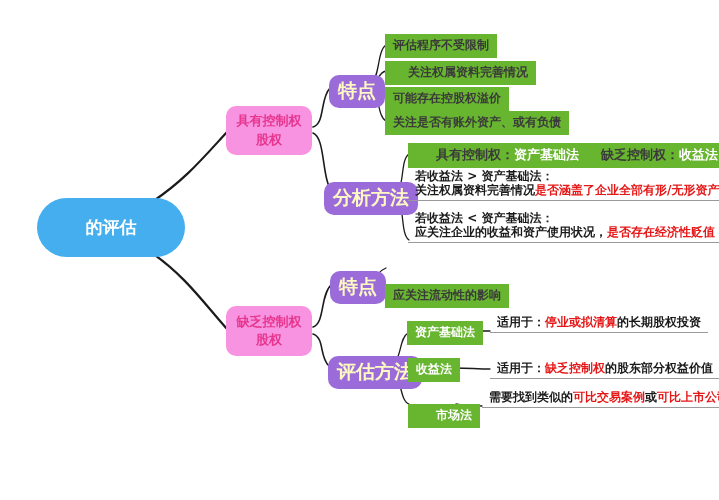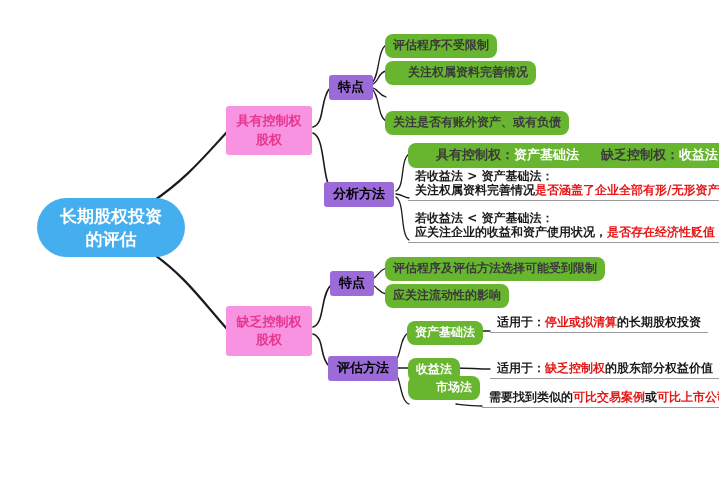--- a/index.html
+++ b/index.html
@@ -11,31 +11,31 @@
   .canvas svg.wires { position:absolute; left:0; top:0; width:719px; height:500px; }
   .node { position:absolute; box-sizing:border-box; font-weight:bold; }
   .root {
     left:37px; top:198px; width:148px; height:59px;
     background:var(--root_blue); color:#ffffff; border-radius:30px;
     display:flex; flex-direction:column; align-items:center; justify-content:center;
     font-size:17px; line-height:1.3; text-align:center;
   }
   .pink {
     width:86px; background:var(--branch_pink_bg); color:var(--branch_pink_text);
-    border-radius:3px; display:flex; flex-direction:column; align-items:center;
+    border-radius:10px; display:flex; flex-direction:column; align-items:center;
     justify-content:center; font-size:13px; line-height:1.4; text-align:center;
   }
   .pink.top { left:226px; top:106px; height:49px; }
   .pink.bottom { left:226px; top:306px; height:50px; }
   .purple {
-    background:var(--purple); color:#000000; border-radius:3px;
-    padding:3px 9px 4px; font-size:13px; white-space:nowrap;
+    background:var(--purple); color:#fef9c3; border-radius:10px;
+    padding:3px 9px 4px; font-size:19px; white-space:nowrap;
   }
   .green {
-    background:var(--green); color:var(--leaf_text); border-radius:8px;
+    background:var(--green); color:var(--leaf_text); border-radius:0;
     padding:3px 8px 4px; font-size:12px; white-space:nowrap;
   }
   .green .white { color:#ffffff; }
   .green.method { color:#ffffff; }
   .summary { font-size:13px;padding-left:28px; }
   .summary .gap { display:inline-block; width:22px; }
   .note {
     position:absolute; font-size:12px; font-weight:bold; color:#1a1a1a;
     border-bottom:1px solid var(--underline); padding:1px 7px 3px;
     white-space:nowrap; line-height:14px;
@@ -74,66 +74,65 @@
     <path d="M392 364 C402 359 399 338 408 333" stroke-width="1.3"></path>
     <path d="M392 368 C398 368 403 368 409 368" stroke-width="1.3"></path>
     <path d="M392 370 C402 375 399 400 409 404" stroke-width="1.3"></path>
 
     <path d="M474 331 C480 331 484 331 490 331" stroke-width="1.3"></path>
     <path d="M456 368 C468 368 478 369 490 369" stroke-width="1.3"></path>
     <path d="M456 404 C465 405 473 406 482 406" stroke-width="1.3"></path>
   </svg>
 
   <div class="node root">
-    <span>长期股权投资</span>
     <span>的评估</span>
   </div>
 
   <div class="node pink top">
     <span>具有控制权</span>
     <span>股权</span>
   </div>
 
   <div class="node pink bottom">
     <span>缺乏控制权</span>
     <span>股权</span>
   </div>
 
   <div class="node purple" style="left:329px; top:75px;">特点</div>
 
   <div class="node green" style="left:385px; top:34px;">评估程序不受限制</div>
   <div class="node green" style="left:385px; top:61px;padding-left:23px;">关注权属资料完善情况</div>
+  <div class="node green" style="left:385px; top:87px;">可能存在控股权溢价</div>
   <div class="node green" style="left:385px; top:111px;">关注是否有账外资产、或有负债</div>
 
   <div class="node purple" style="left:324px; top:182px;">分析方法</div>
 
   <div class="node green summary" style="left:408px; top:143px;">
     <span>具有控制权：</span><span class="white">资产基础法</span><span class="gap"></span><span>缺乏控制权：</span><span class="white">收益法</span>
   </div>
 
   <div class="note" style="left:408px; top:168px;">
     <div>若收益法 &gt; 资产基础法：</div>
     <div><span>关注权属资料完善情况</span><span class="red">是否涵盖了企业全部有形/无形资产</span><span>价值</span></div>
   </div>
 
   <div class="note" style="left:408px; top:210px;">
     <div>若收益法 &lt; 资产基础法：</div>
     <div><span>应关注企业的收益和资产使用状况，</span><span class="red">是否存在经济性贬值</span></div>
   </div>
 
   <div class="node purple" style="left:330px; top:271px;">特点</div>
 
-  <div class="node green" style="left:385px; top:257px;">评估程序及评估方法选择可能受到限制</div>
   <div class="node purple" style="left:328px; top:356px;">评估方法</div>
 
   <div class="node green" style="left:385px; top:284px;">应关注流动性的影响</div>
 
   <div class="node green method" style="left:407px; top:321px;">资产基础法</div>
   <div class="node green method" style="left:408px; top:358px;">收益法</div>
-  <div class="node green method" style="left:408px; top:376px;padding-left:28px;">市场法</div>
+  <div class="node green method" style="left:408px; top:404px;padding-left:28px;">市场法</div>
 
   <div class="note annot" style="left:490px; top:314px;">
     <span>适用于：</span><span class="red">停业或拟清算</span><span>的长期股权投资</span>
   </div>
 
   <div class="note annot" style="left:490px; top:360px;">
     <span>适用于：</span><span class="red">缺乏控制权</span><span>的股东部分权益价值</span>
   </div>
 
   <div class="note annot" style="left:482px; top:389px;">

